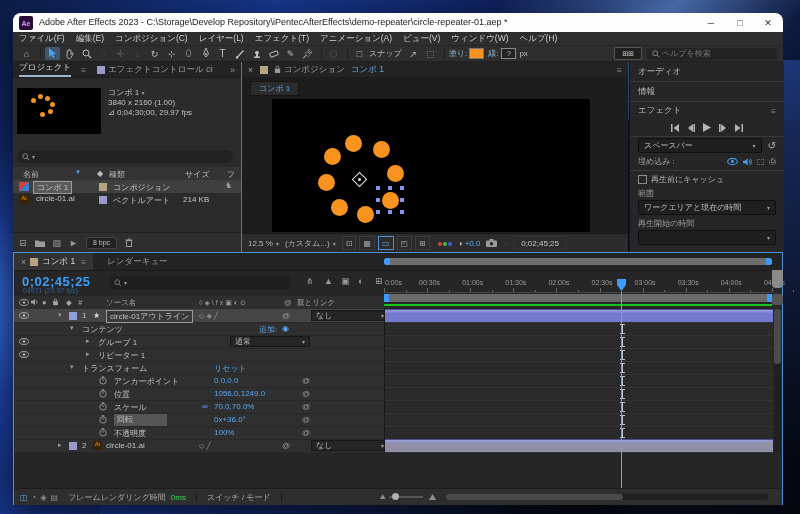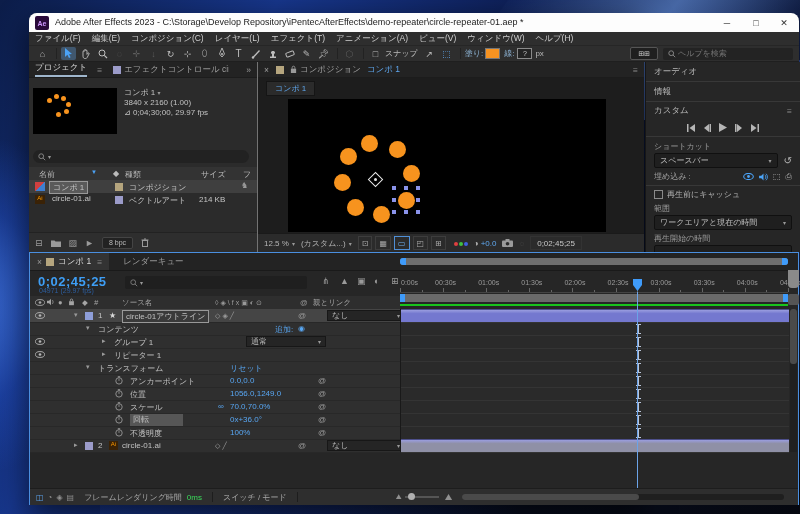--- a/index.html
+++ b/index.html
@@ -8,21 +8,21 @@
   .abs{position:absolute;}
   #stage{position:relative;width:800px;height:514px;overflow:hidden;}
   
   .wp-base{inset:0;background:linear-gradient(118deg,#0c1d49 0%,#17368b 26%,#0e2058 48%,#070d1e 74%,#05070f 100%);}
   .wp-streak1{left:480px;top:-40px;width:420px;height:160px;background:linear-gradient(100deg,rgba(120,170,255,0) 0%,rgba(120,170,255,.55) 40%,rgba(40,80,200,.2) 70%,rgba(0,0,0,0) 100%);transform:skewX(-35deg);}
   .wp-streak2{left:-60px;top:140px;width:160px;height:330px;background:radial-gradient(ellipse at 10% 50%,rgba(80,140,255,.8) 0%,rgba(40,90,220,.35) 45%,rgba(0,0,0,0) 75%);}
   .wp-streak3{left:100px;top:470px;width:700px;height:60px;background:linear-gradient(95deg,rgba(30,70,180,.35),rgba(10,20,50,0) 60%);}
   .wp-streak4{left:700px;top:60px;width:120px;height:400px;background:linear-gradient(180deg,rgba(60,110,230,.35),rgba(5,8,20,.1));}
 
   
-  #win{left:29px;top:13px;width:614px;height:492px;border-radius:8px 8px 0 0;
+  #win{left:13px;top:13px;width:614px;height:492px;border-radius:8px 8px 0 0;
        box-shadow:0 10px 30px rgba(0,0,0,.6);background:#737373;}
   .titlebar{left:0;top:0;width:770px;height:19px;background:#fdfdfd;border-radius:8px 8px 0 0;color:#1b1b1b;}
   .appicon{left:6px;top:3px;width:14px;height:14px;background:#2a0a3a;color:#cf96fd;font-size:7px;font-weight:bold;
            display:flex;align-items:center;justify-content:center;border-radius:2px;}
   .title-text{left:26px;top:4px;font-size:9px;color:#222;white-space:nowrap;}
   .winbtn{top:0px;width:28px;height:19px;display:flex;align-items:center;justify-content:center;font-size:9px;color:#333;}
   .menubar{left:0;top:19px;width:770px;height:14px;background:#2e2e2e;display:flex;align-items:center;padding-left:6px;box-sizing:border-box;border-bottom:1px solid #262626;}
   .menu-item{font-size:8.5px;color:#cfcfcf;margin-right:11px;white-space:nowrap;}
   .toolbar{left:0;top:33px;width:770px;height:16px;background:#2e2e2e;display:flex;align-items:center;box-sizing:border-box;padding:0 6px;border-bottom:1px solid #1f1f1f;}
   .tb-ic{width:15px;height:13px;display:flex;align-items:center;justify-content:center;color:#bdbdbd;font-size:9px;margin-right:2px;flex:0 0 auto;}
@@ -335,21 +335,21 @@
     </div>
 
     <div class="abs" id="sb">
       <div class="sb-sec" style="height:20px;">
           <span>オーディオ</span>
         </div>
       <div class="sb-sec" style="height:20px;">
           <span>情報</span>
         </div>
       <div class="sb-sec" style="height:17px;border-bottom:none;">
-        <span>カスタム</span>
+        <span>エフェクト</span>
           <span style="margin-left:auto;color:#8a8a8a;">≡</span>
       </div>
       <div style="height:17px;display:flex;align-items:center;justify-content:center;border-bottom:1px solid #383838;">
         <span class="tr-btn">
             <svg width="9" height="8" viewBox="0 0 9 8">
               <rect x="0" y="0" width="1.5" height="8" fill="#b5b5b5"></rect>
               <path d="M8,0 L2.5,4 L8,8 Z" fill="#b5b5b5"></path>
             </svg>
           </span>
         <span class="tr-btn">
@@ -369,21 +369,20 @@
               <path d="M2,0 L7,4 L2,8 Z" fill="#b5b5b5"></path>
             </svg>
           </span>
         <span class="tr-btn">
             <svg width="9" height="8" viewBox="0 0 9 8">
               <path d="M0,0 L5.5,4 L0,8 Z" fill="#b5b5b5"></path>
               <rect x="6.5" y="0" width="1.5" height="8" fill="#b5b5b5"></rect>
             </svg>
           </span>
       </div>
-      <div class="sb-label" style="margin-top:4px;">ショートカット</div>
       <div style="display:flex;align-items:center;padding:1px 8px 3px;">
         <div class="sb-dd" style="flex:1;">
             <span>スペースバー</span>
             <span class="caret">▾</span>
           </div>
         <span style="color:#b5b5b5;margin-left:6px;font-size:10px;">↺</span>
       </div>
       <div style="display:flex;align-items:center;padding:0 8px 3px;border-bottom:1px solid #383838;">
         <span class="sb-label" style="padding:0;">埋め込み :</span>
         <span style="margin-left:auto;display:flex;align-items:center;gap:5px;">

